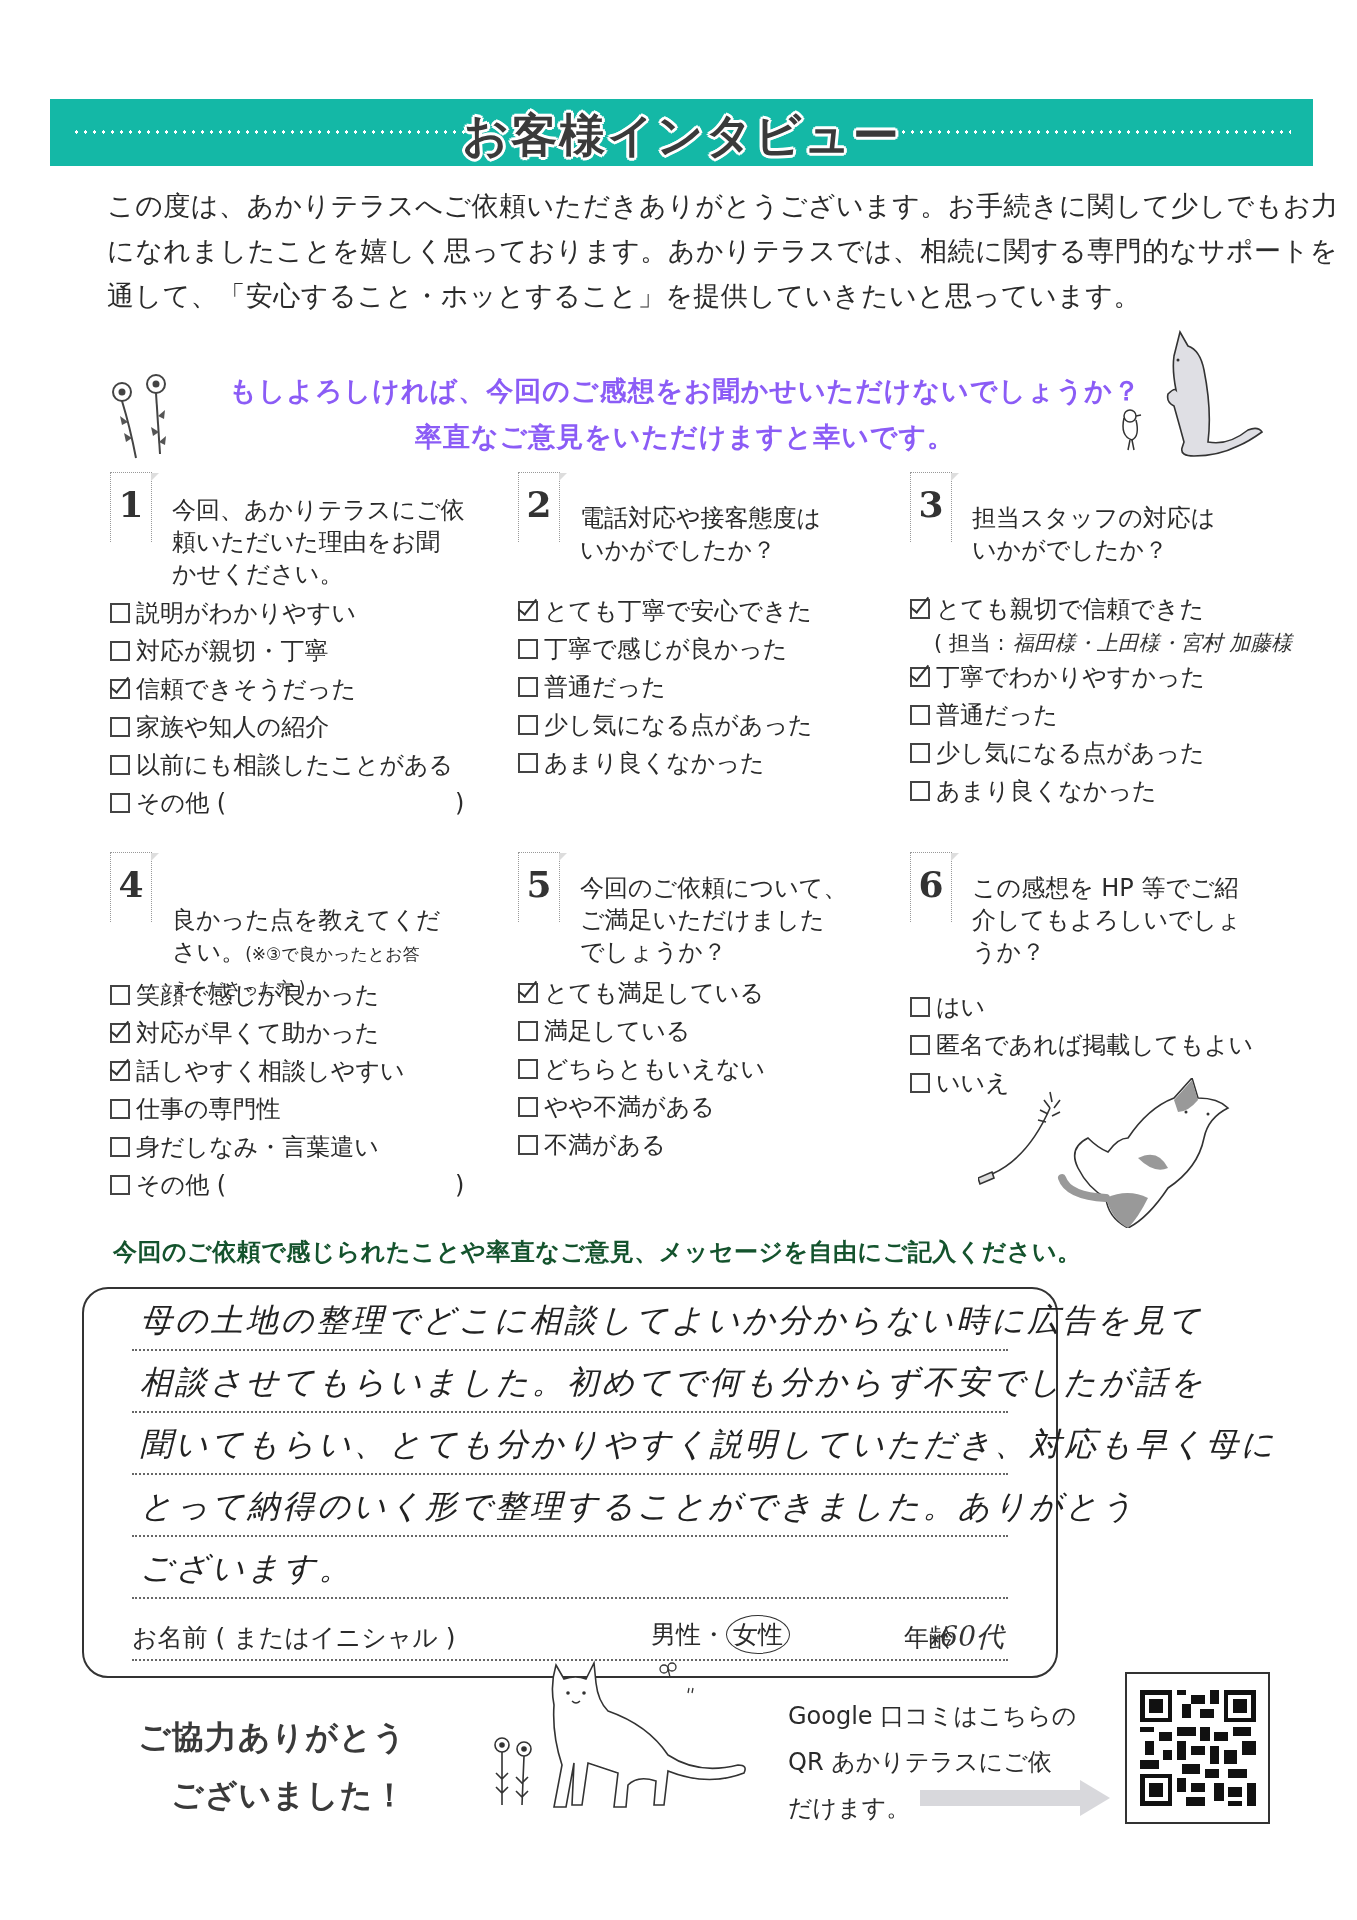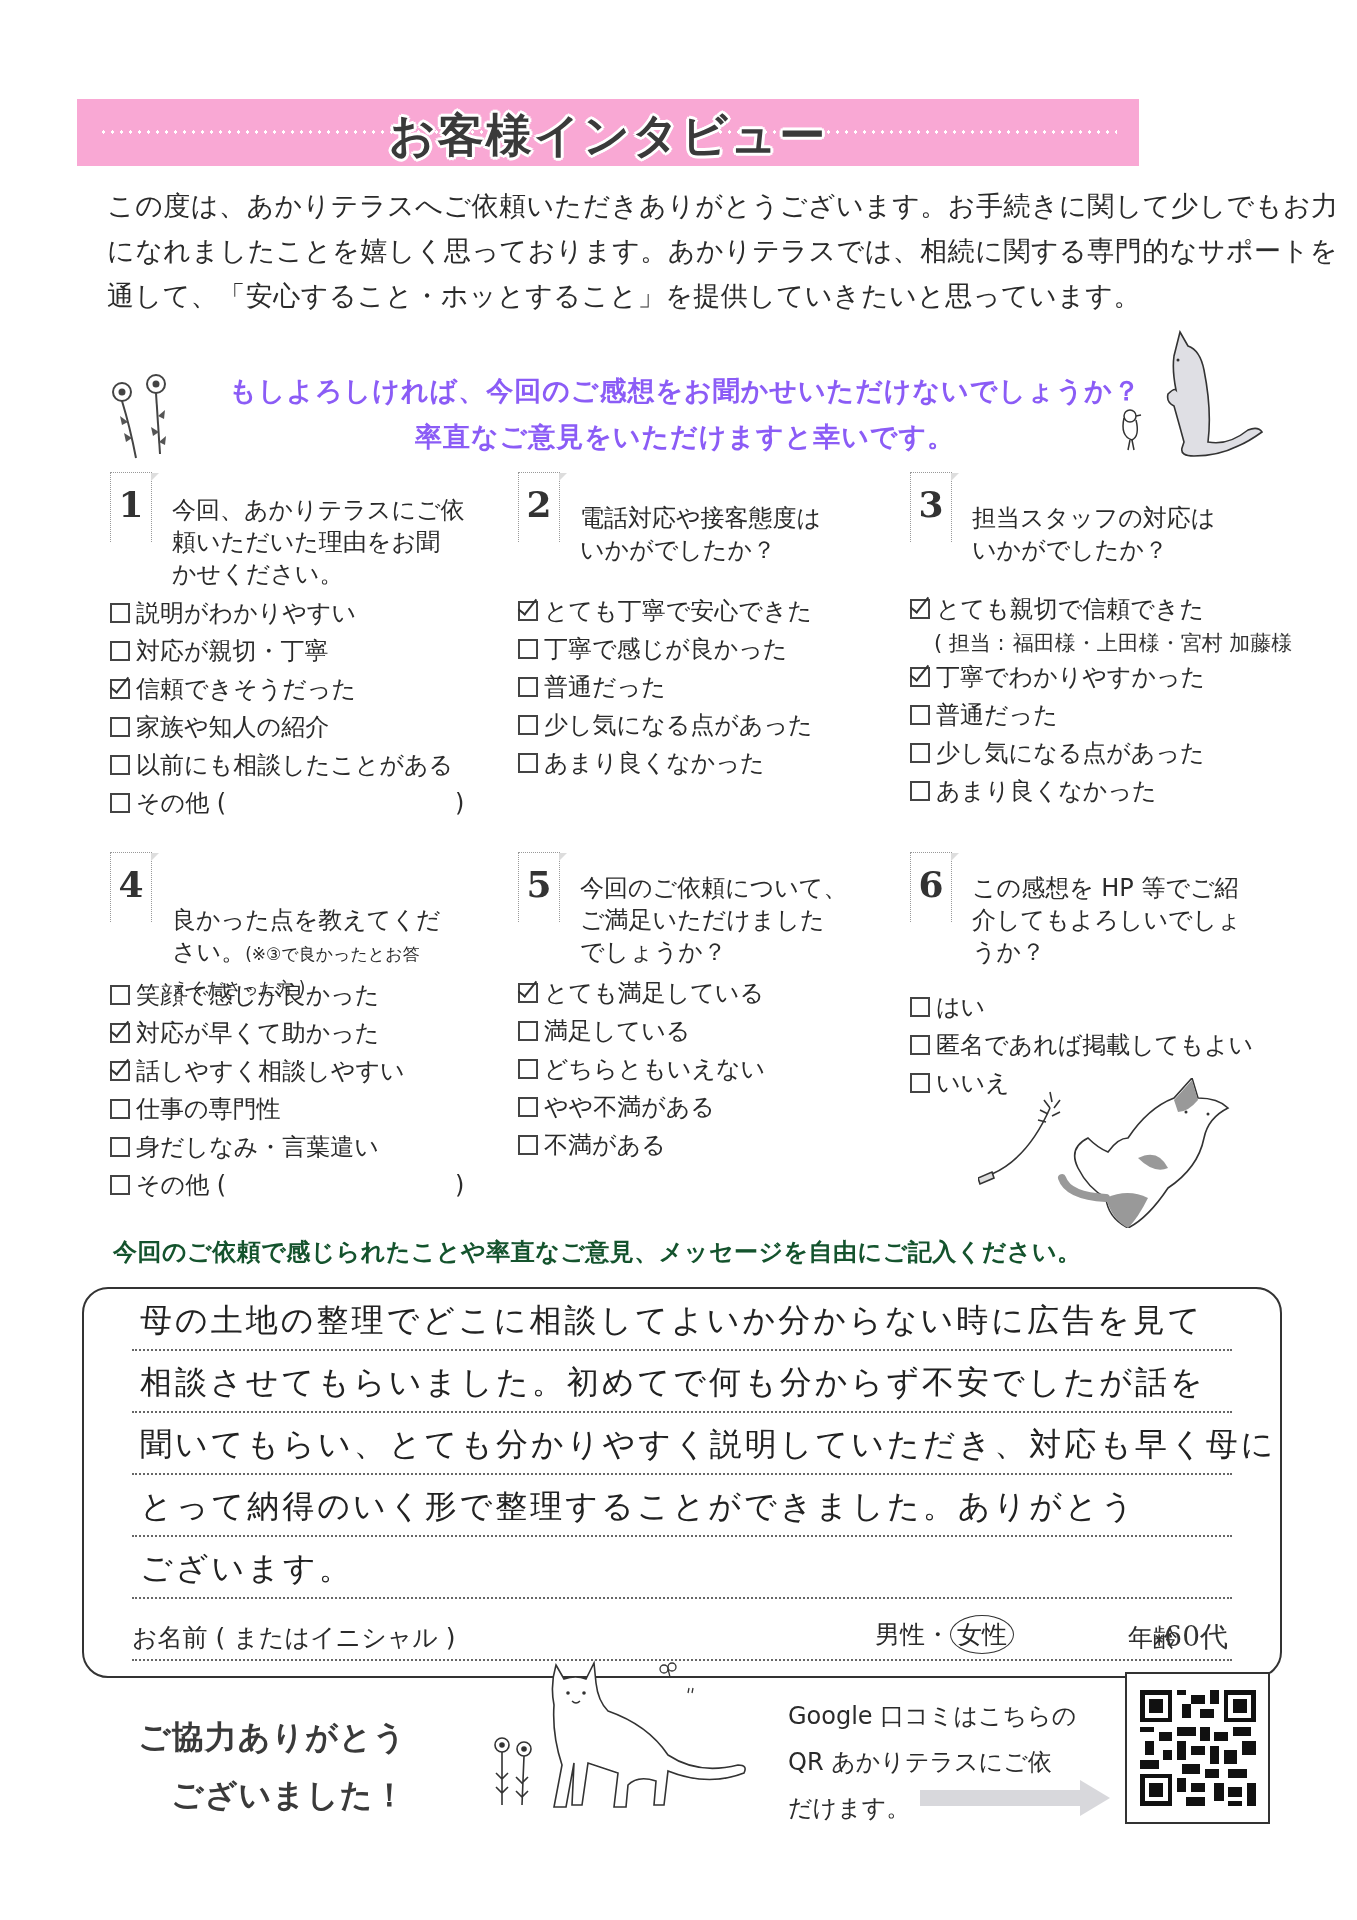--- a/index.html
+++ b/index.html
@@ -2,21 +2,21 @@
 <html><head>
 <meta charset="utf-8">
 <style>
   * { box-sizing: border-box; margin: 0; padding: 0; }
   html, body { width: 1357px; height: 1920px; background: #ffffff; overflow: hidden; }
   body { position: relative; font-family: "DejaVu Sans", "Liberation Sans", sans-serif; color: #2b2b2b; }
 
   .abs { position: absolute; }
 
   
-  .band { left: 50px; top: 99px; width: 1062px; height: 67px; background: #f9a8d4; margin-left: 27px; }
+  .band { left: 50px; top: 99px; width: 1263px; height: 67px; background: #14b8a6; }
   .band-dots { position: absolute; top: 31px; height: 4px; background-image: radial-gradient(circle, #ffffff 1.6px, transparent 1.8px); background-size: 9px 4px; }
   .band-dots.left { left: 22px; width: 410px; }
   .band-dots.right { right: 22px; width: 410px; }
   .band-title { position: absolute; left: 0; right: 0; top: 6px; text-align: center; font-size: 46px; font-weight: bold; color: #3a3a3a; letter-spacing: 2px;
     text-shadow: 3px 0 0 #fff, -3px 0 0 #fff, 0 3px 0 #fff, 0 -3px 0 #fff, 2px 2px 0 #fff, -2px -2px 0 #fff, 2px -2px 0 #fff, -2px 2px 0 #fff; }
 
   
   .intro { left: 107px; top: 183px; width: 1180px; }
   .intro p { font-size: 27px; line-height: 45px; letter-spacing: 0.5px; white-space: nowrap; }
 
@@ -29,26 +29,26 @@
   .tag:after { content: ""; position: absolute; left: -1px; right: -1px; bottom: -6px; height: 8px;
     background: linear-gradient(135deg, #fff 33%, transparent 34%) 0 0 / 10px 8px repeat-x, linear-gradient(225deg, #fff 33%, transparent 34%) 0 0 / 10px 8px repeat-x; }
   .tag-fold { position: absolute; right: -8px; top: 0; width: 0; height: 0; border-left: 8px solid #ddd; border-bottom: 8px solid transparent; }
   .tag-num { position: absolute; left: 0; right: 0; top: 10px; text-align: center; font-family: "DejaVu Serif", "Liberation Serif", serif; font-size: 36px; font-weight: bold; color: #333; }
   .q-title { position: absolute; left: 62px; top: 22px; font-size: 24px; line-height: 32px; color: #2b2b2b; white-space: pre-line; }
   .q-title small { font-size: 17px; }
   .opts { position: absolute; left: 0; }
   .opt { display: flex; align-items: center; height: 38px; font-size: 24px; white-space: nowrap; }
   .cb { position: relative; width: 20px; height: 20px; border: 2px solid #444; margin-right: 6px; flex: 0 0 auto; }
   .cb.checked:after { content: ""; position: absolute; left: 3px; top: -8px; width: 7px; height: 18px; border-right: 2px solid #333; border-bottom: 2px solid #333; transform: rotate(38deg); }
-  .hand { font-family: "DejaVu Serif", "Liberation Serif", serif; color: #333; }
+  .hand { font-family: "DejaVu Serif", "Liberation Serif", serif; font-style: italic; color: #333; }
   .staff-line { height: 30px; font-size: 21px; padding-left: 24px; display: flex; align-items: center; white-space: nowrap; }
 
   
   .ft-heading { left: 113px; top: 1236px; font-size: 24px; font-weight: bold; color: #14532d; letter-spacing: 0.5px; white-space: nowrap; }
-  .ft-box { left: 82px; top: 1287px; width: 1200px; height: 391px; border: 2px solid #333; border-radius: 26px; }
+  .ft-box { left: 82px; top: 1287px; width: 976px; height: 391px; border: 2px solid #333; border-radius: 26px; }
   .ft-lines { position: absolute; left: 48px; right: 48px; top: 0; }
   .ft-line { position: relative; height: 62px; border-bottom: 2px dotted #666; }
   .ft-line span { position: absolute; left: 8px; bottom: 6px; font-size: 32px; letter-spacing: 3px; white-space: nowrap; color: #222; }
   .ft-name { position: absolute; left: 48px; bottom: 22px; font-size: 25px; }
   .ft-gender { position: absolute; right: 266px; bottom: 22px; font-size: 25px; }
   .ft-gender .circled { display: inline-block; border: 1.5px solid #333; border-radius: 50%; padding: 2px 6px; }
   .ft-age-label { position: absolute; right: 102px; bottom: 22px; font-size: 25px; }
   .ft-age { position: absolute; right: 52px; bottom: 20px; font-size: 28px; }
 
   

